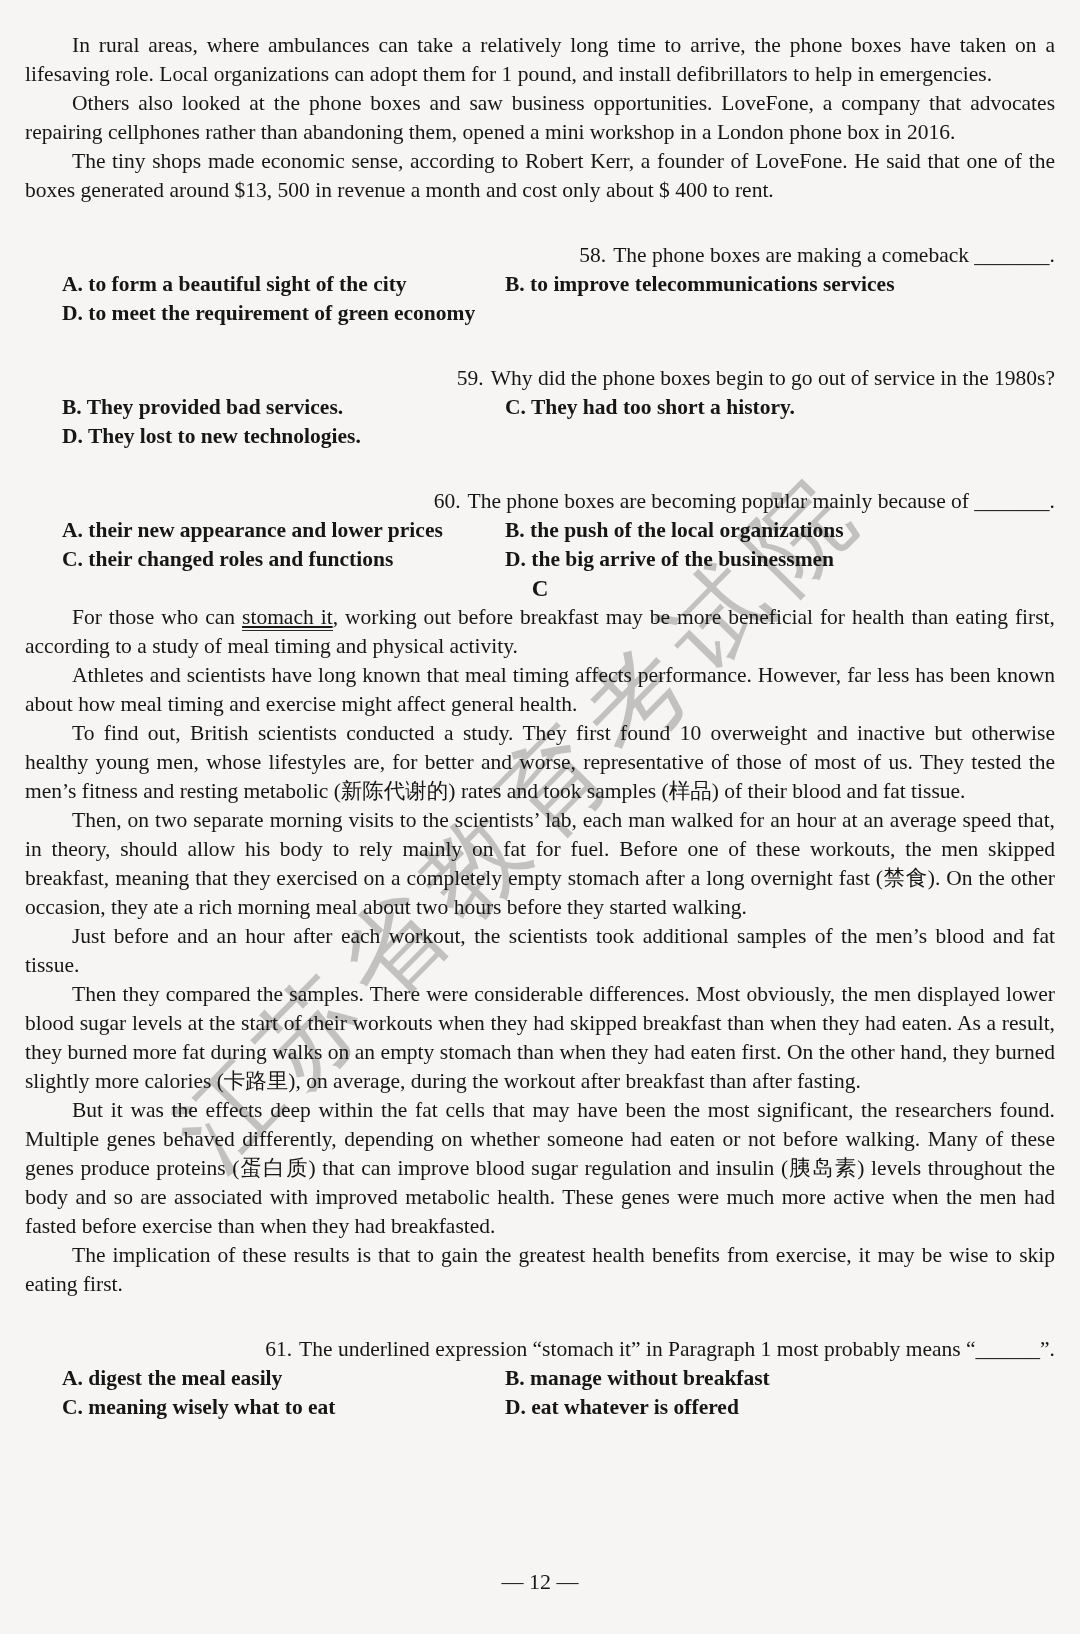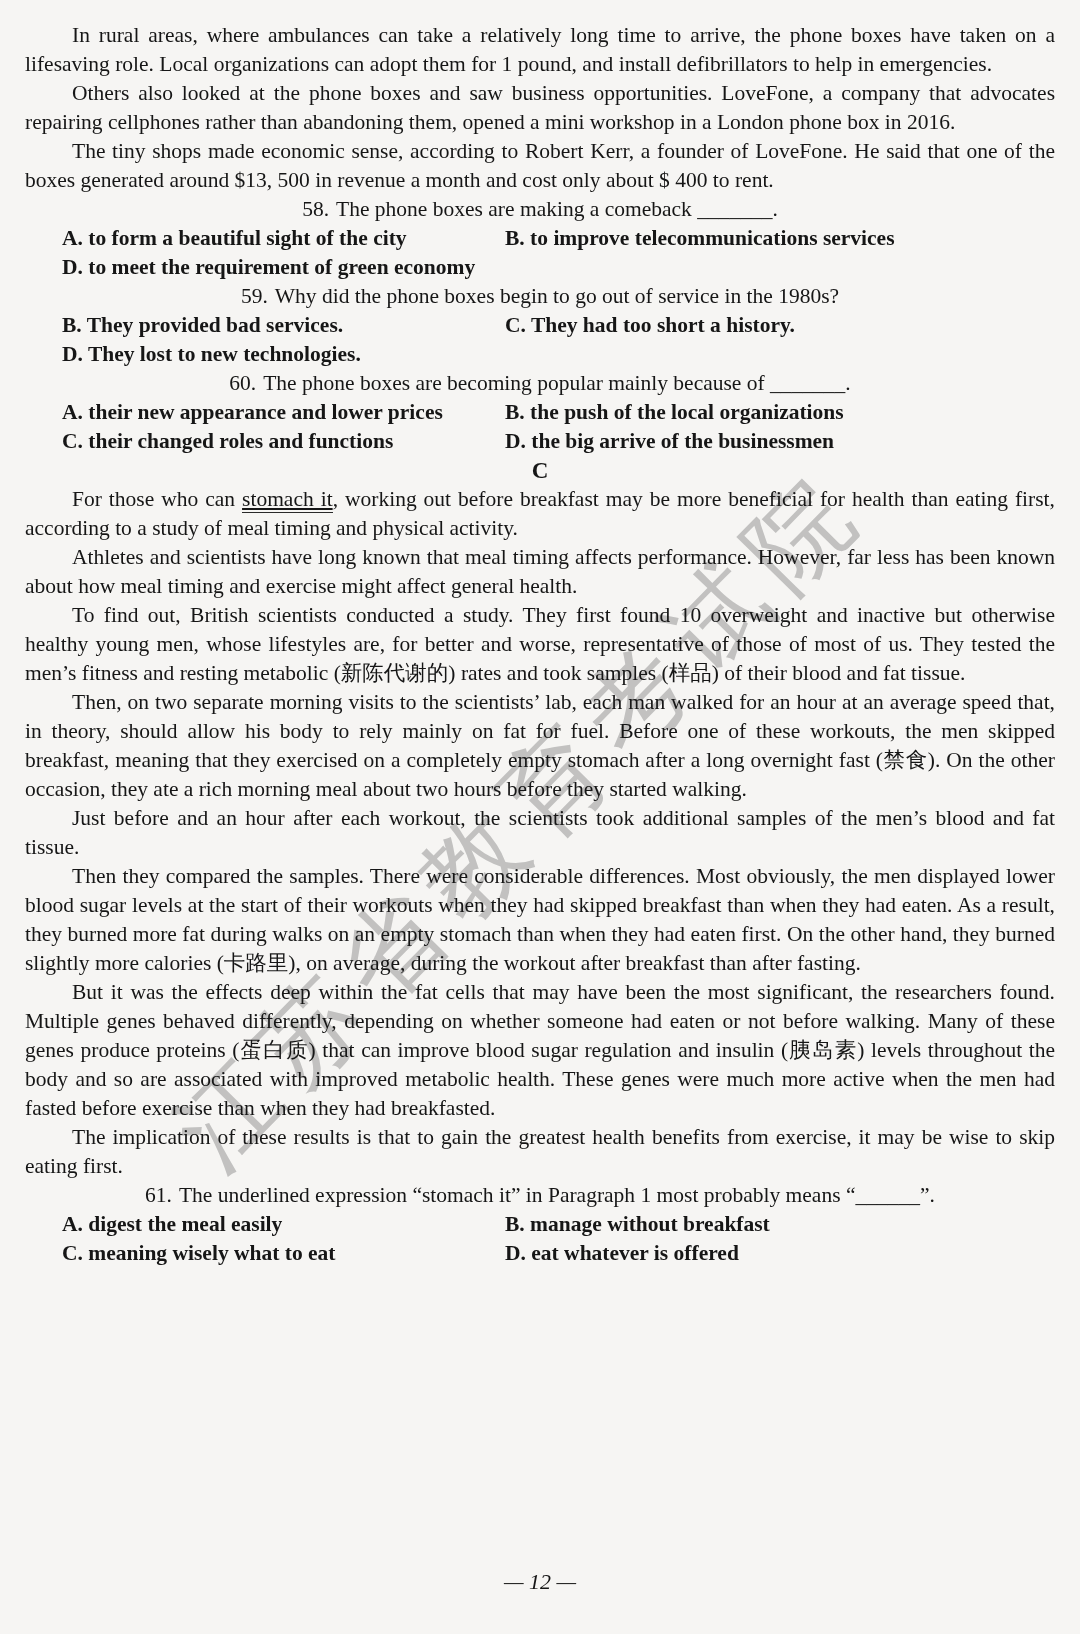--- a/index.html
+++ b/index.html
@@ -29,53 +29,52 @@
     line-height: 130px;
     letter-spacing: 16px;
     opacity: 0.5;
     z-index: 0;
     pointer-events: none;
     white-space: nowrap;
   }
   .content {
     position: relative;
     z-index: 1;
-    padding: 21px 25px 0 25px;
+    padding: 31px 25px 0 25px;
   }
   p.para {
     text-align: justify;
     text-indent: 47px;
   }
   .section-heading {
     text-align: center;
     font-weight: bold;
     font-size: 23px;
   }
-  .question .stem { text-align: center; }
+  .question .stem { text-align: right; margin-top: 36px; }
   .qnum { padding-right: 7px; }
   .options {
     display: grid;
     grid-template-columns: 443px 1fr;
     margin-left: 37px;
     font-weight: bold;
   }
   .underlined {
     border-bottom: 1.5px solid #2a2a2a;
     padding-bottom: 1px;
     text-decoration: underline;
   }
   .footer {
     position: absolute;
     bottom: 38px;
     left: 0;
     width: 100%;
     text-align: center;
     z-index: 1;
     font-size: 22px;
-    font-style: italic;
   }
 </style>
 </head>
 <body>
 
 <div class="page">
 
   <div class="watermark" style="color: rgb(143, 143, 143);">江苏省教育考试院</div>
 
   <div class="content">

